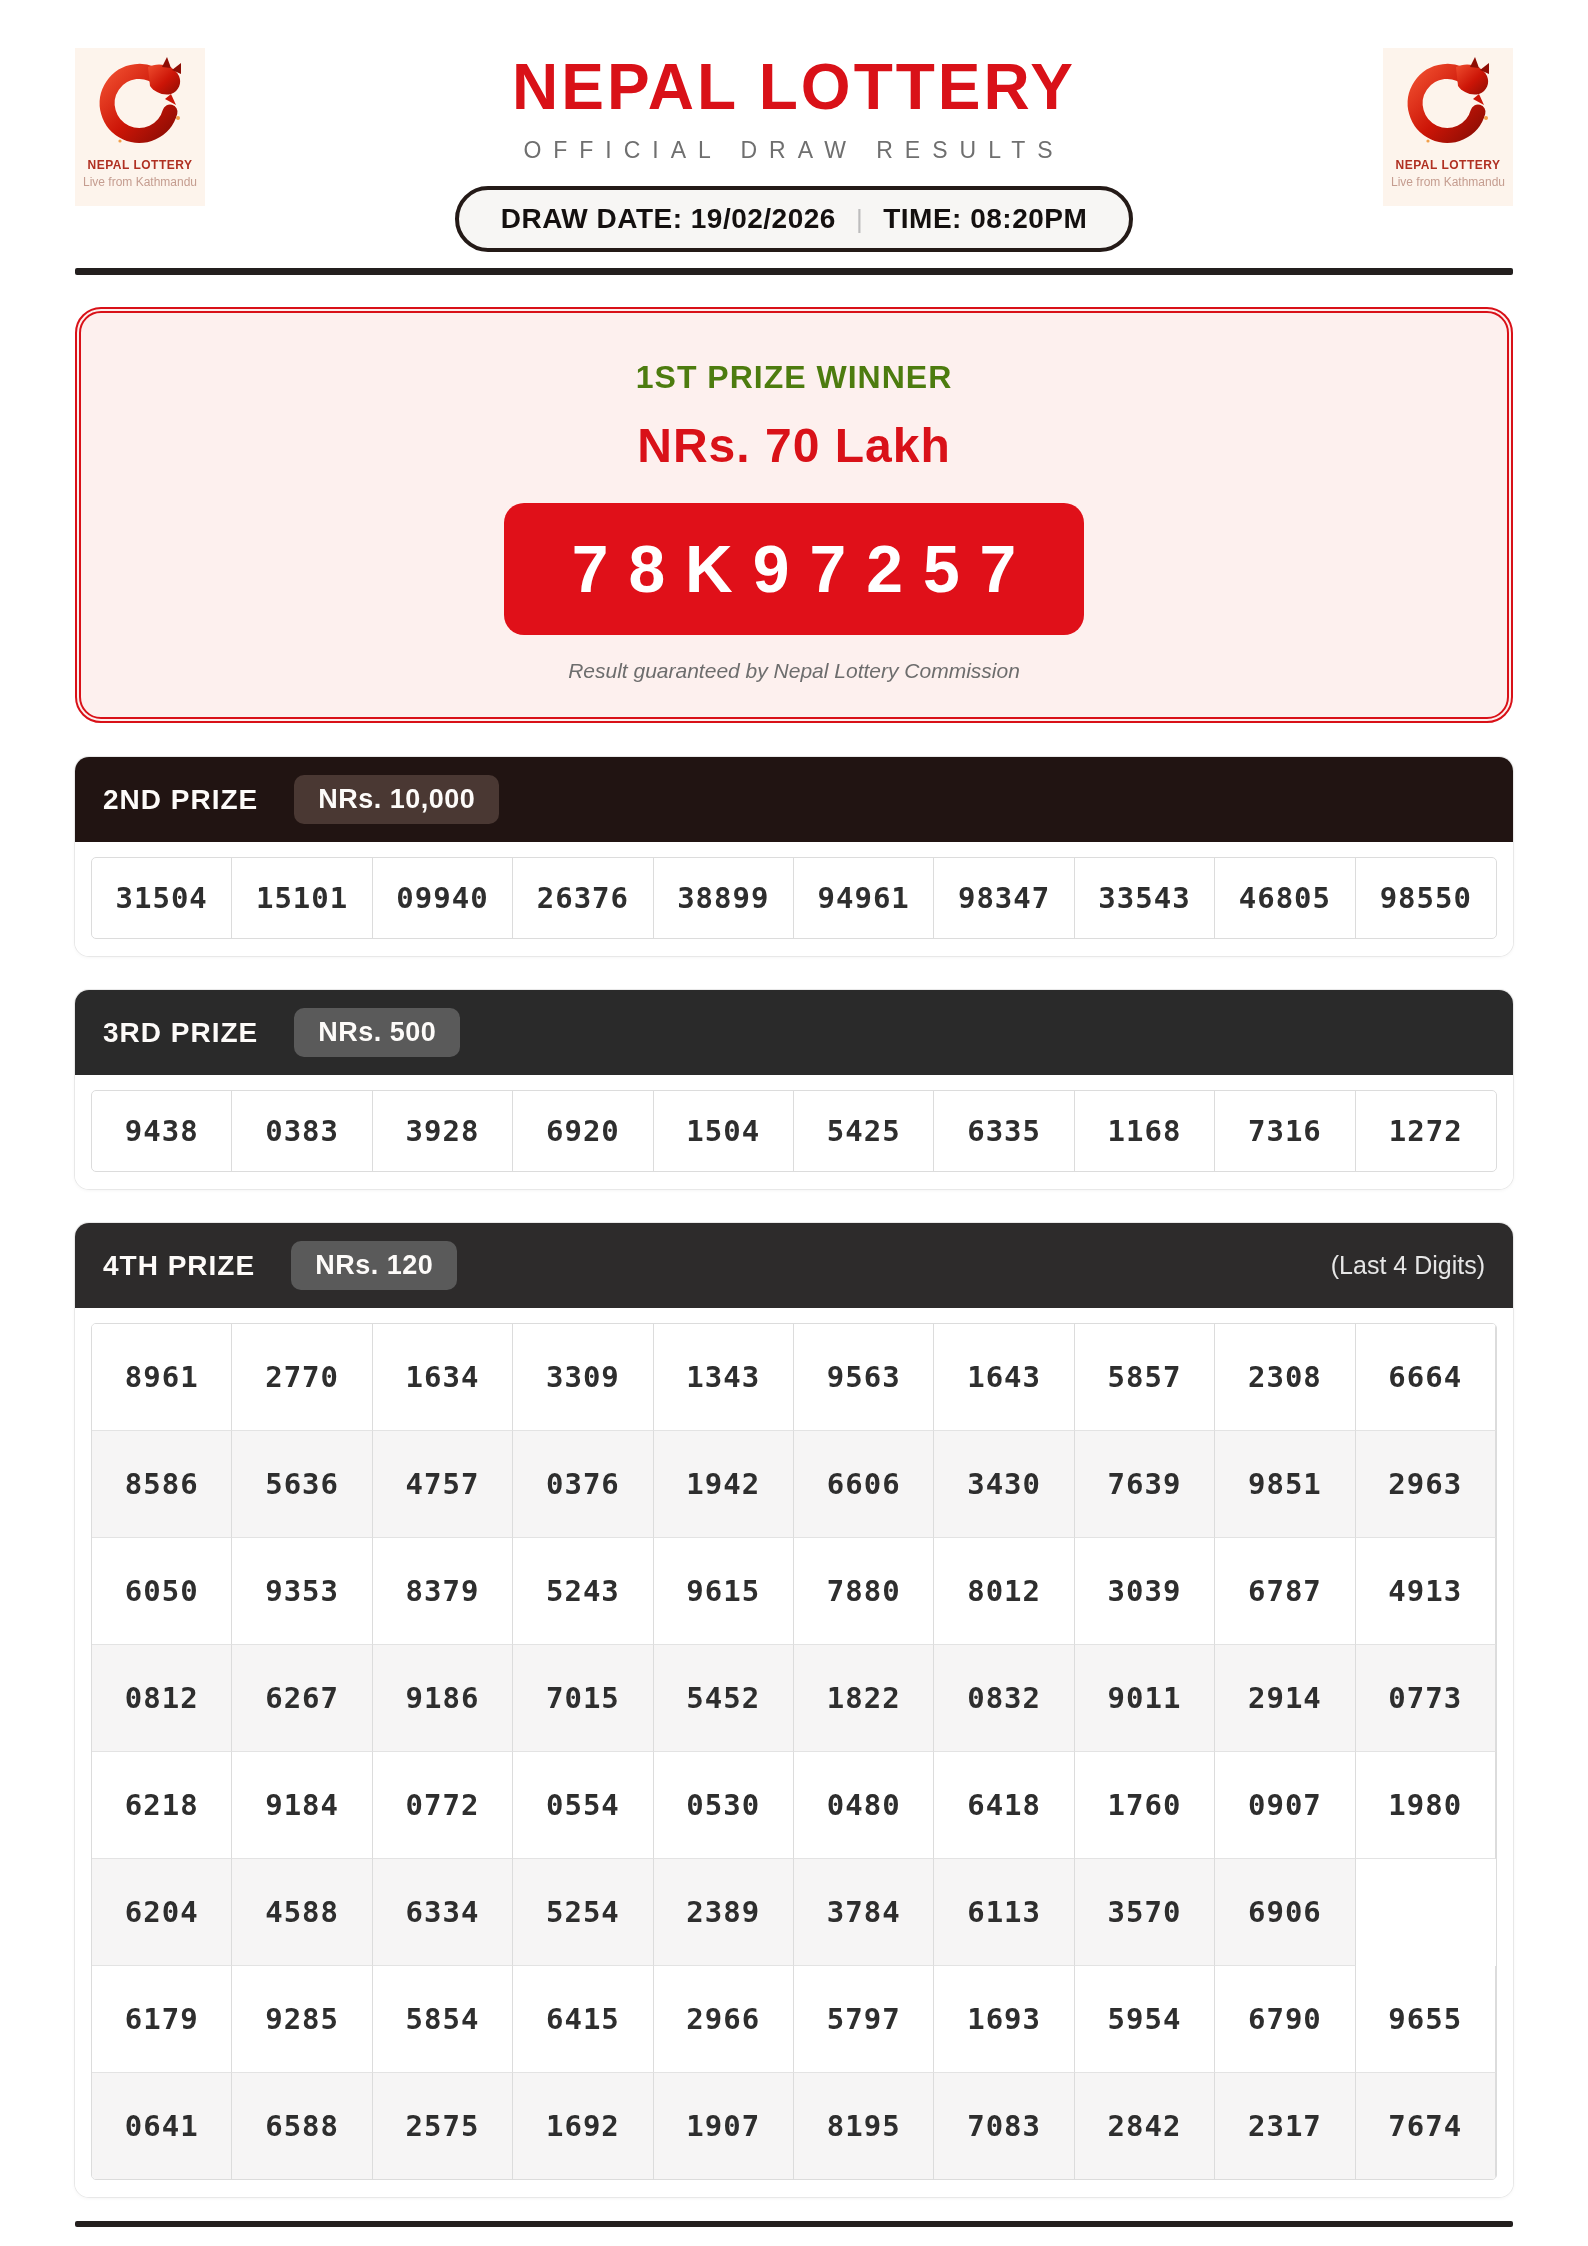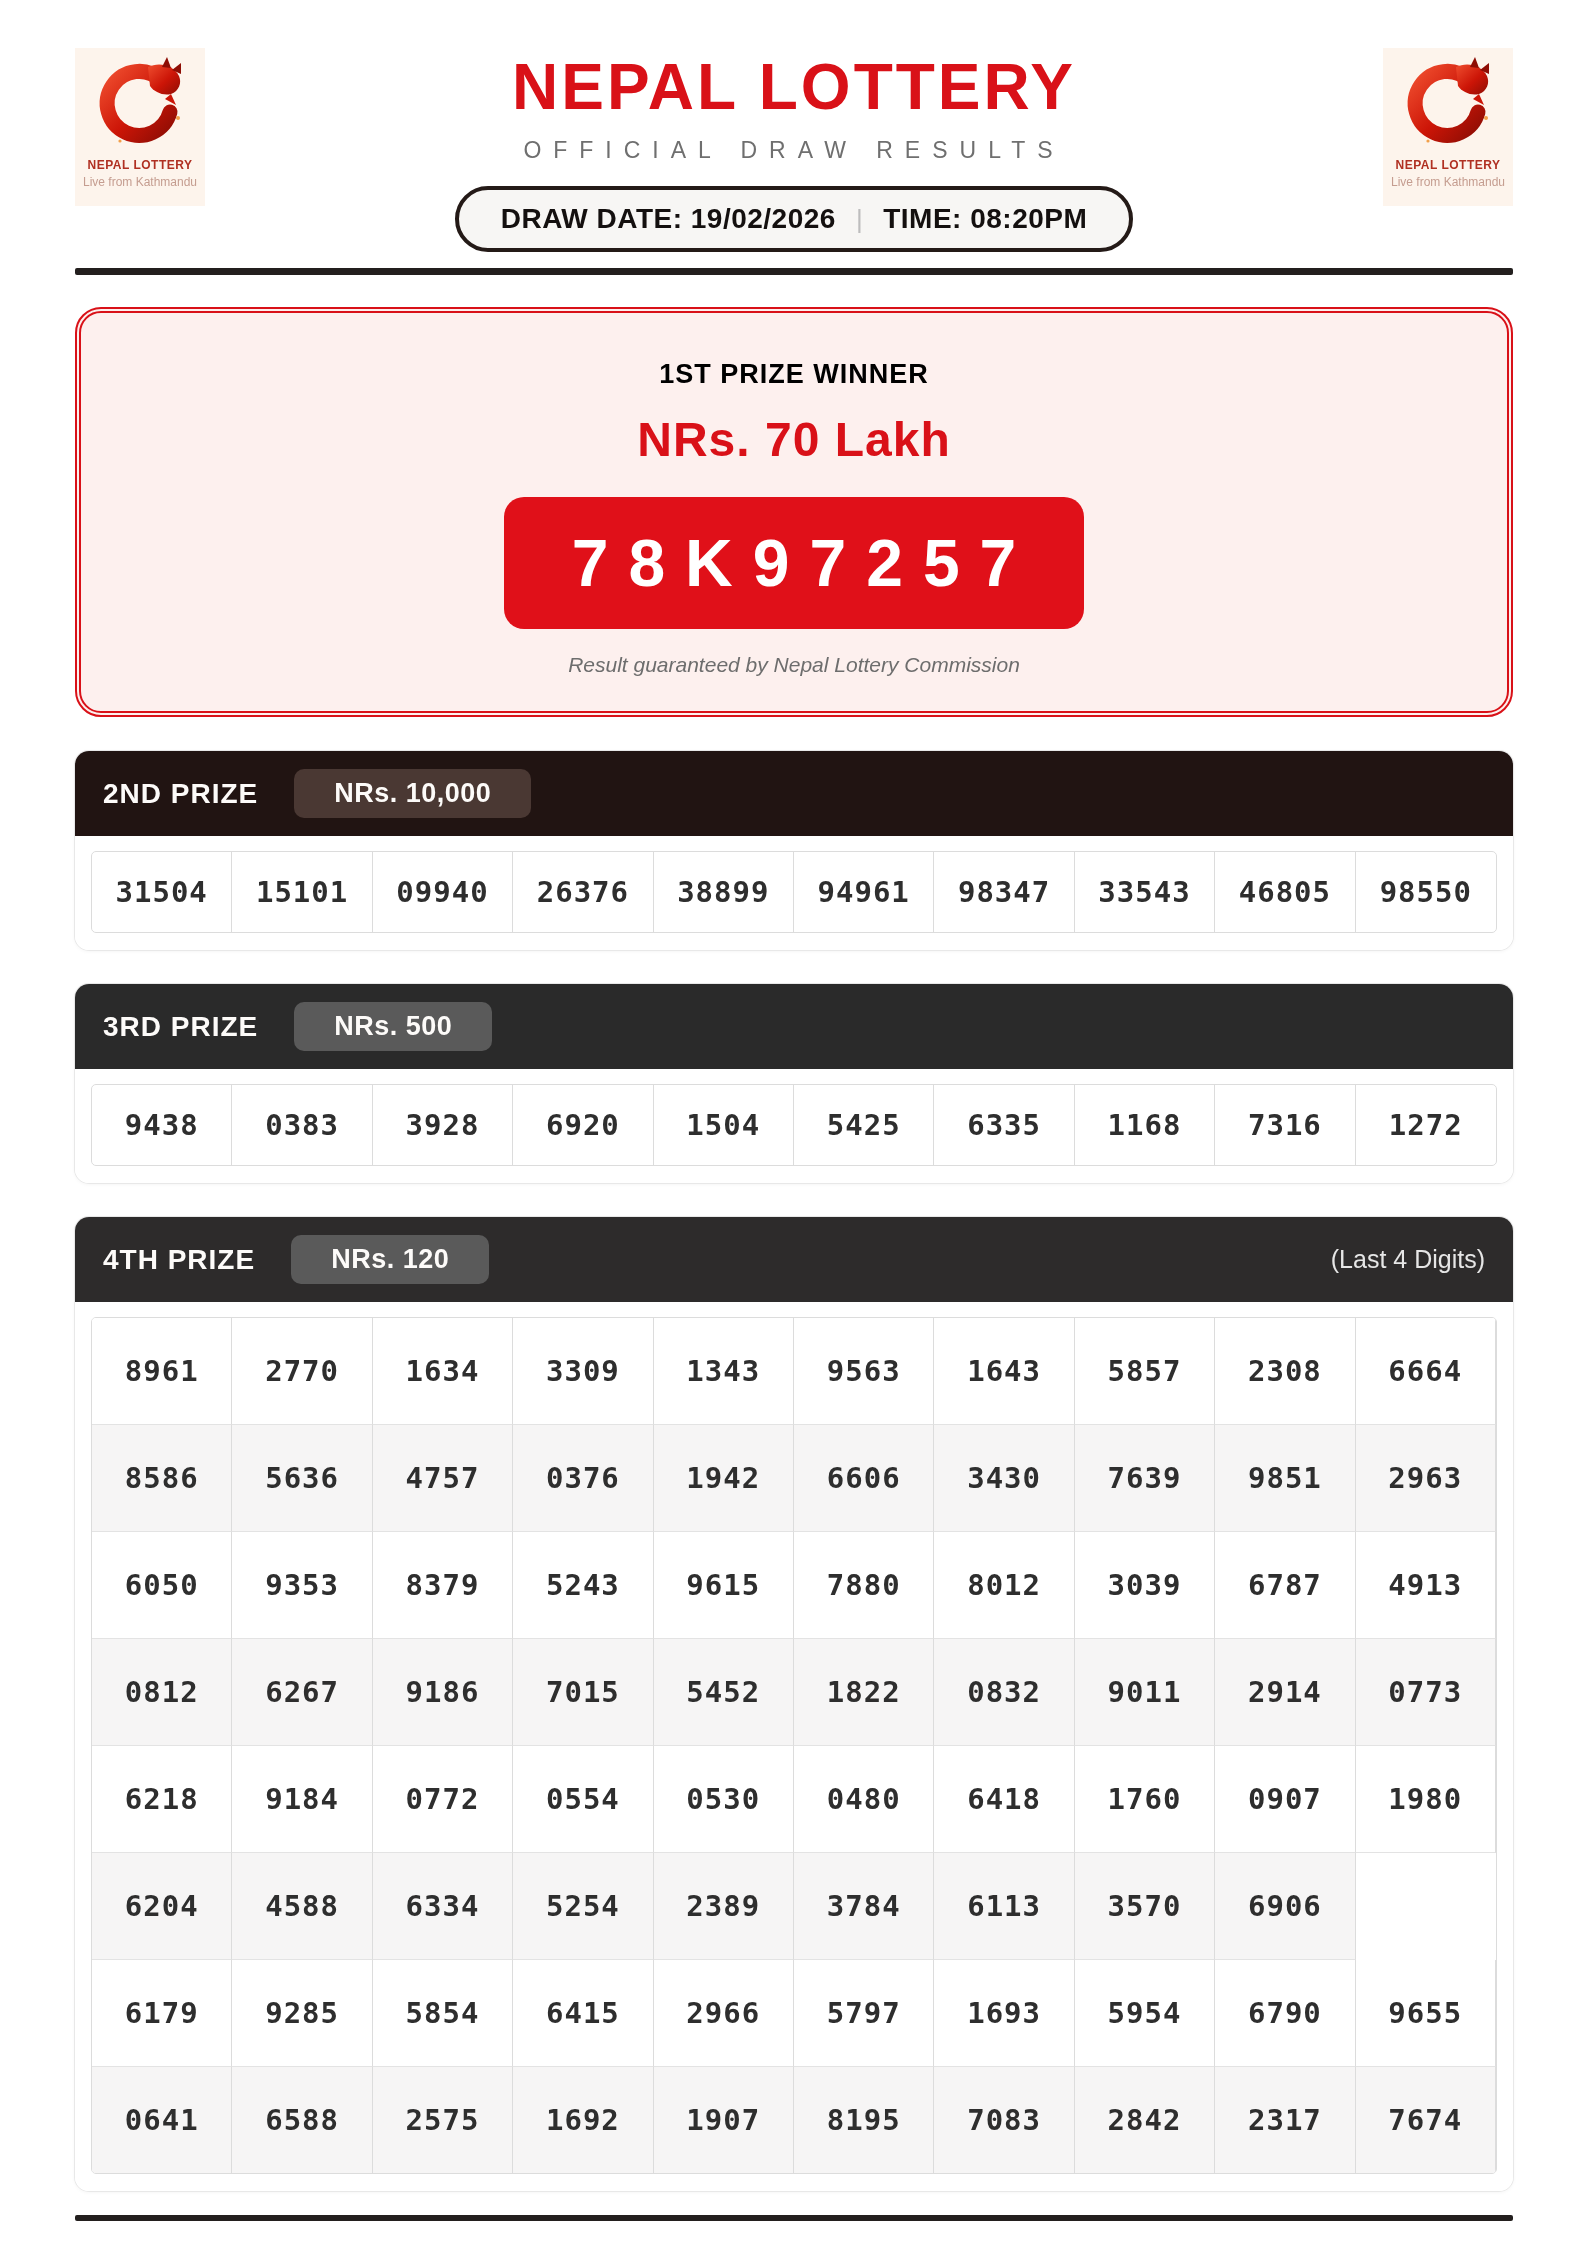--- a/index.html
+++ b/index.html
@@ -28,33 +28,33 @@
   .page-title{font-size:64px;font-weight:800;color:var(--accent-red);letter-spacing:3px;line-height:1.05;}
   .subtitle{font-size:23px;color:#6f6f6f;letter-spacing:12px;margin-top:16px;font-weight:500;}
   .draw-pill{display:inline-flex;align-items:center;gap:20px;margin-top:22px;border:4px solid #241a17;border-radius:44px;background:#f7f6f4;padding:13px 42px;font-size:28px;font-weight:700;color:#14100f;letter-spacing:.5px;}
   .pill-sep{color:#bdbdbd;font-weight:400;font-size:26px;}
 
   .rule{height:7px;background:var(--divider);margin-top:16px;border-radius:2px;}
   .rule-bottom{height:6px;margin-top:24px;}
 
   
   .first-prize{margin-top:32px;border:6px double var(--accent-red);border-radius:26px;background:var(--prize-box-bg);text-align:center;padding:46px 20px 34px;}
-  .fp-heading{font-size:27px;font-weight:800;color:#000000;letter-spacing:1px;}
+  .fp-heading{font-size:32px;font-weight:800;color:#4d7c0f;letter-spacing:1px;}
   .fp-amount{font-size:48px;font-weight:800;color:var(--accent-red);margin-top:22px;letter-spacing:1px;}
   .fp-number{display:inline-block;margin-top:30px;background:#e01019;color:#ffffff;font-size:66px;font-weight:800;letter-spacing:20px;padding:28px 48px 28px 68px;border-radius:20px;}
   .fp-note{margin-top:24px;font-size:21px;font-style:italic;color:#6d6d6d;}
 
   
   .prize-section{margin-top:34px;border-radius:14px;overflow:hidden;box-shadow:0 0 0 1px #e8e8e8,0 1px 4px rgba(0,0,0,.06);background:#fff;}
   .ps-header{display:flex;align-items:center;gap:36px;padding:18px 28px;}
   .ps-header.h2{background:var(--header2-bg);}
   .ps-header.h3{background:var(--header3-bg);}
   .ps-header.h4{background:var(--header4-bg);}
   .ps-label{color:#fdfbf9;font-size:28px;font-weight:800;letter-spacing:1px;}
-  .ps-badge{border-radius:10px;padding:9px 40px;color:#fdfbf9;font-size:27px;font-weight:700;letter-spacing:.5px;}
+  .ps-badge{border-radius:10px;padding:9px 24px;color:#fdfbf9;font-size:27px;font-weight:700;letter-spacing:.5px;}
   .h2 .ps-badge{background:var(--badge2-bg);}
   .h3 .ps-badge{background:var(--badge3-bg);}
   .h4 .ps-badge{background:var(--badge4-bg);}
   .ps-note{margin-left:auto;color:#e6e6e6;font-size:25px;font-weight:400;}
   .ps-body{padding:15px 16px 17px;background:#fff;}
 
   .num-row{display:grid;grid-template-columns:repeat(10,1fr);border:1px solid #dcdcdc;border-radius:5px;overflow:hidden;background:#fff;}
   .num-cell{text-align:center;padding:23px 0;font-family:"DejaVu Sans Mono",monospace;font-size:29px;font-weight:700;color:var(--number-text);border-right:1px solid #dcdcdc;letter-spacing:1px;}
   .num-row .num-cell:last-child{border-right:none;}
 

